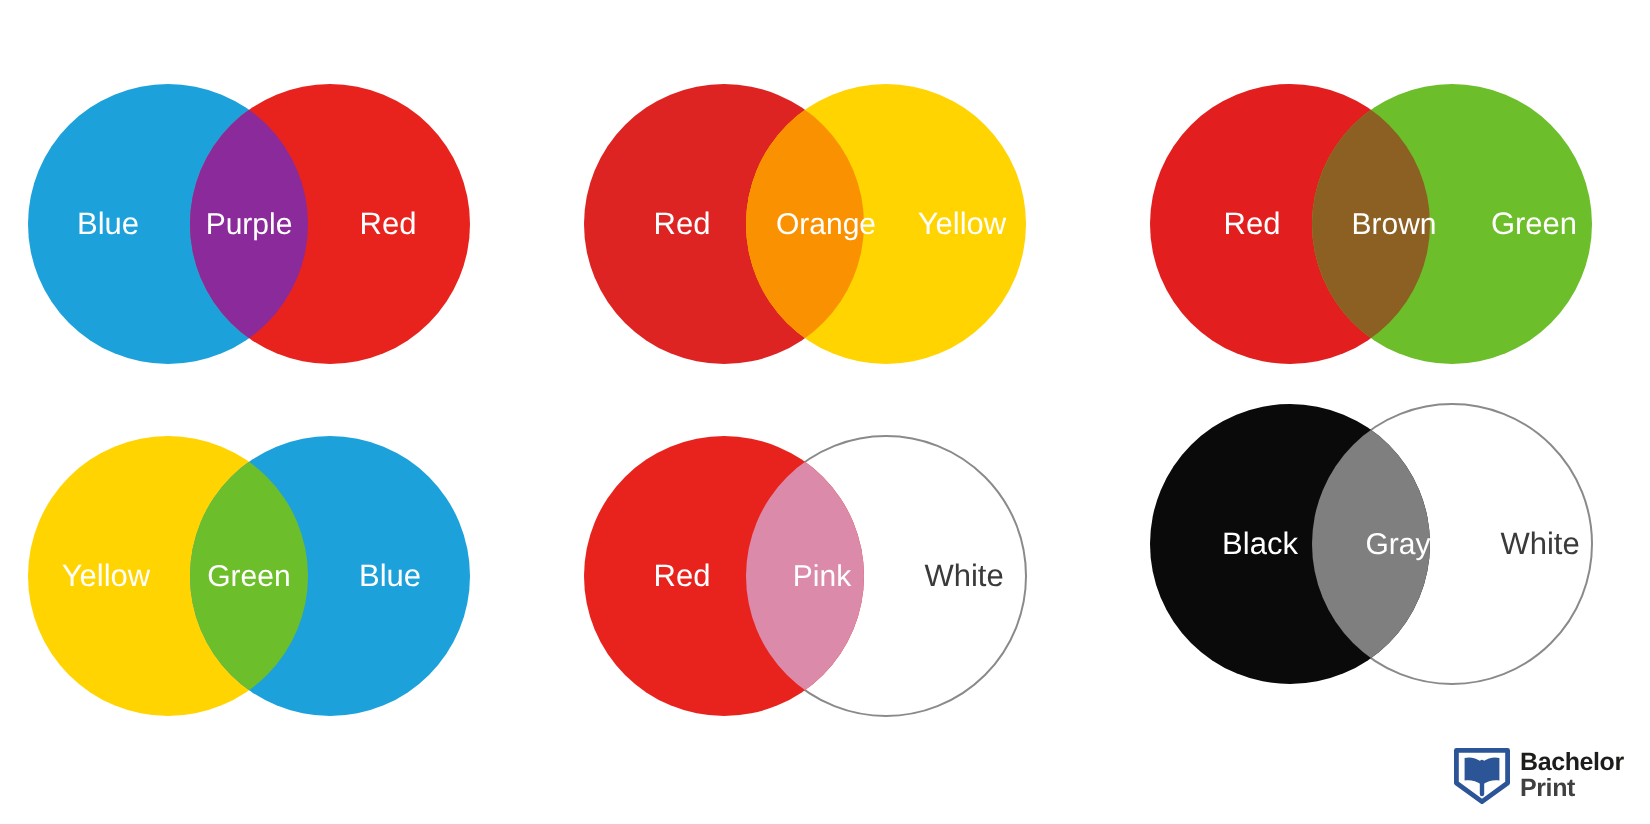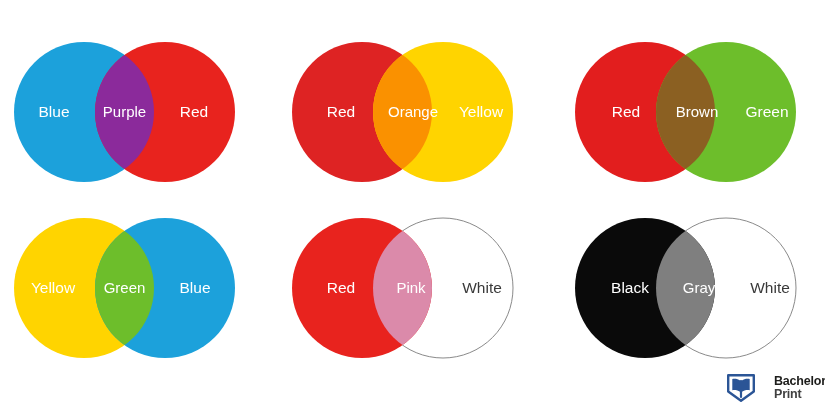--- a/index.html
+++ b/index.html
@@ -37,21 +37,21 @@
   }
   
   #brand-logo {
     position: absolute;
     left: 726px;
     top: 369px;
     width: 96px;
     height: 38px;
     display: flex;
     align-items: center;
-    gap: 18px;
+    gap: 4px;
   }
   #brand-logo .logo-mark {
     width: 30px;
     height: 30px;
     flex: 0 0 30px;
   }
   #brand-logo .logo-text {
     display: flex;
     flex-direction: column;
     justify-content: center;
@@ -160,21 +160,21 @@
       <circle cx="84" cy="88" r="70" fill="#E8231E"></circle>
       <g clip-path="url(#clipL5)">
         <circle cx="165" cy="88" r="70" fill="#DB8AAA"></circle>
       </g>
       <text class="venn-label" x="63" y="89" fill="#ffffff">Red</text>
       <text class="venn-label mid" x="133" y="89" fill="#ffffff">Pink</text>
       <text class="venn-label" x="204" y="89" fill="#3a3a3a">White</text>
     </svg>
   </div>
 
-  <div class="venn-diagram" style="left:565px; top:200px;">
+  <div class="venn-diagram" style="left:565px; top:184px;">
     <svg class="venn-svg" width="258" height="180" viewBox="0 0 258 180">
       <defs>
         <clipPath id="clipL6">
             <circle cx="80" cy="88" r="70"></circle>
           </clipPath>
       </defs>
       <circle cx="161" cy="88" r="70" fill="#ffffff" stroke="#8a8a8a" stroke-width="1"></circle>
       <circle cx="80" cy="88" r="70" fill="#0A0A0A"></circle>
       <g clip-path="url(#clipL6)">
         <circle cx="161" cy="88" r="70" fill="#7F7F7F"></circle>

